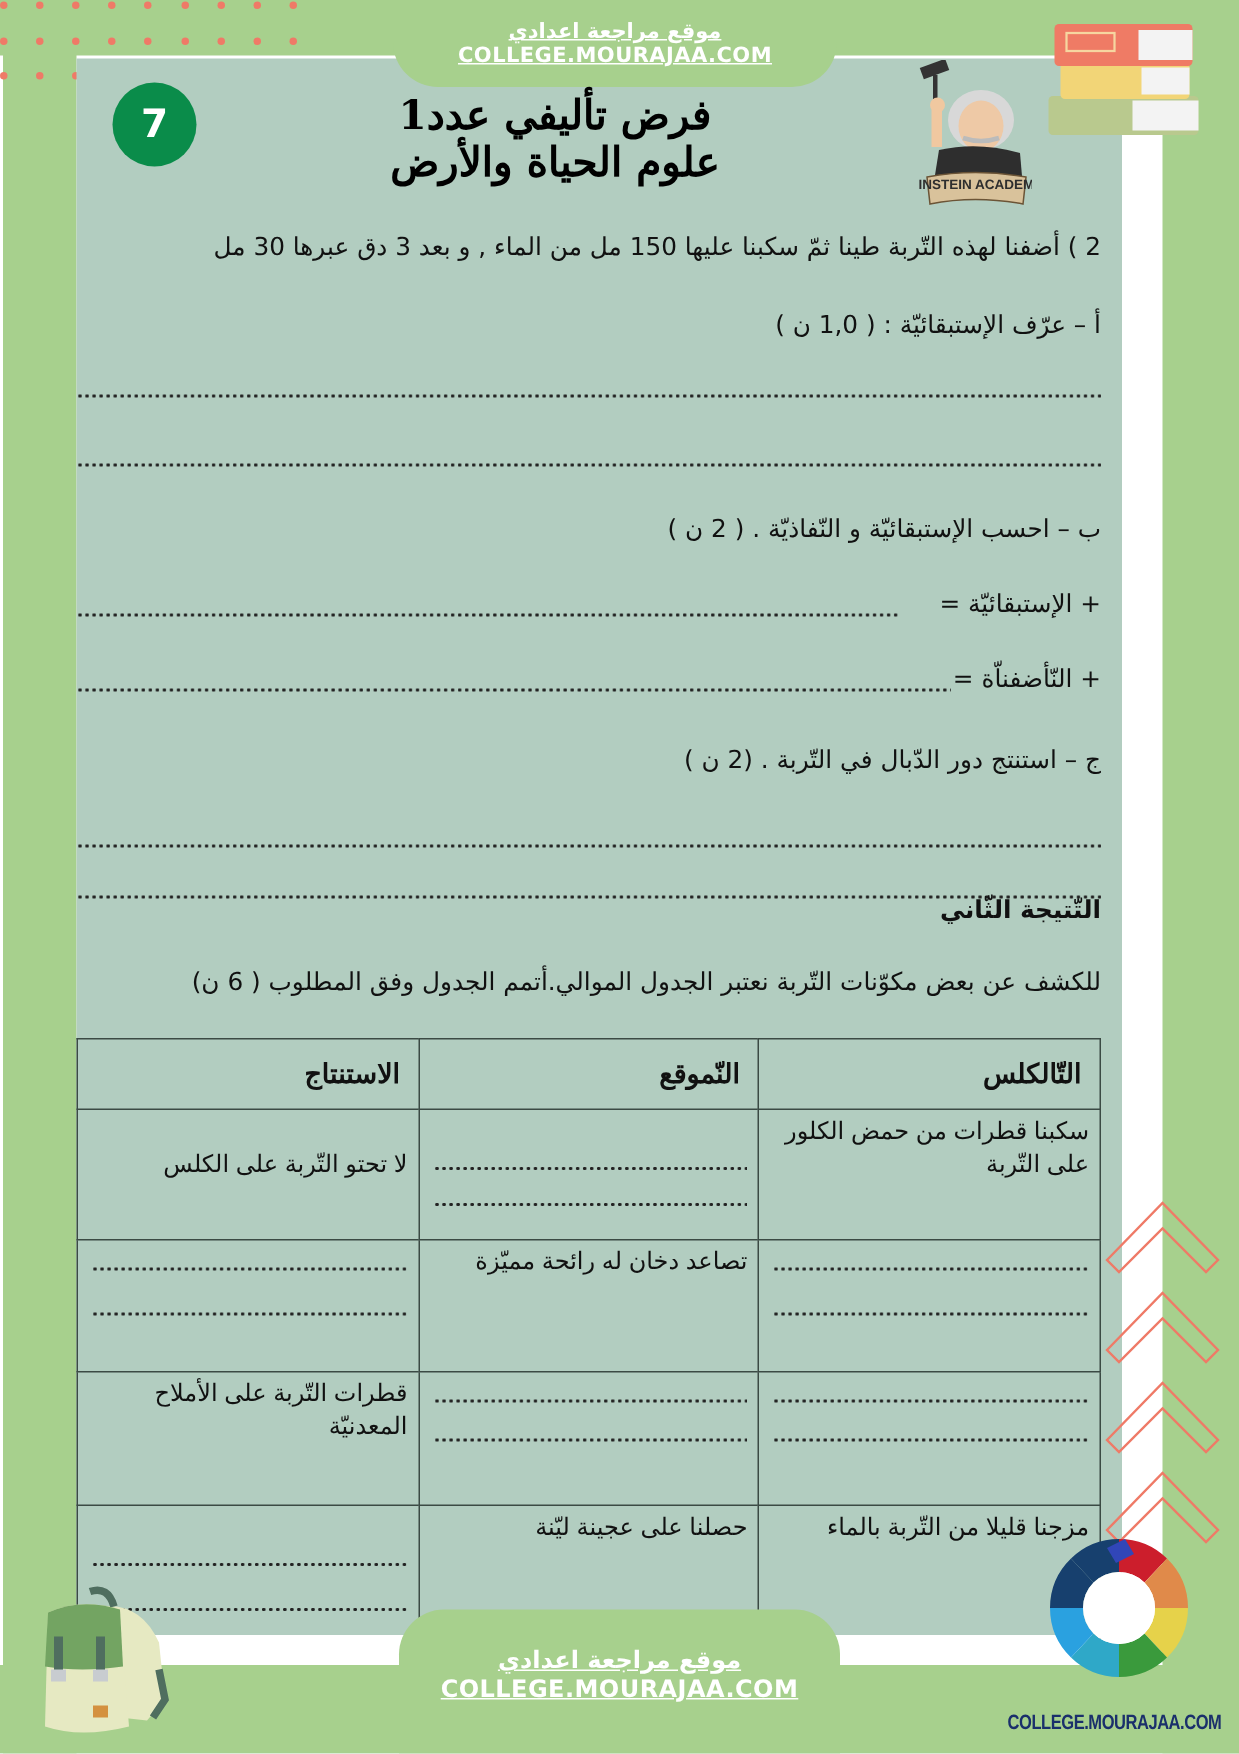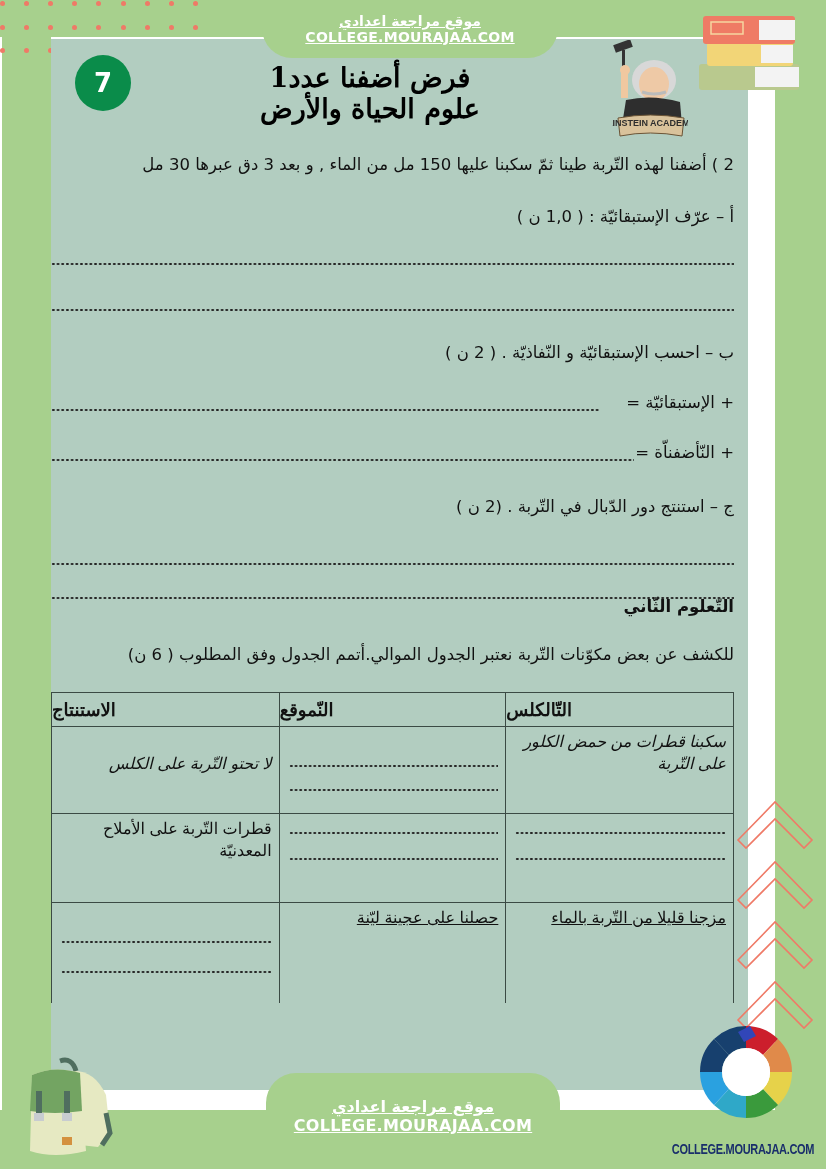--- a/index.html
+++ b/index.html
@@ -40,26 +40,26 @@
     .content { position: absolute; left: 51px; top: 145px; width: 683px; direction: rtl; font-size: 16.5px; }
     .line { position: absolute; right: 0; white-space: nowrap; }
     .dotline { position: absolute; left: 0; right: 0; height: 2px;
       background-image: radial-gradient(circle, #222 1px, transparent 1.3px); background-size: 4.7px 2px; background-repeat: repeat-x; }
 
     .section-title { font-weight: bold; }
 
     .tbl { position: absolute; left: 51px; top: 692px; width: 683px; border-collapse: collapse; direction: rtl;
       font-family: "Liberation Sans", sans-serif; font-size: 16px; }
     .tbl th, .tbl td { border: 1.3px solid #3b4a44; vertical-align: top; padding: 4px 7px; text-align: right; }
-    .tbl th { height: 34px; font-size: 18px; font-weight: bold; text-align: left; vertical-align: middle; padding: 0; }
+    .tbl th { height: 34px; font-size: 18px; font-weight: bold; text-align: right; vertical-align: middle; padding: 12px; }
     .tbl td { height: 88px; line-height: 22px; }
-    .tbl tr.r1 td { height: 87px; font-style: italic; }
+    .tbl tr.r1 td { height: 87px; }
     .tbl tr.r2 td { height: 88px; }
     .tbl tr.r3 td { height: 89px; }
-    .tbl tr.r4 td { height: 100px; border-bottom: none; text-decoration: underline; }
+    .tbl tr.r4 td { height: 100px; border-bottom: none; }
     .cell-dots { display: block; position: relative; height: 24px; }
     .cell-dots i { position: absolute; left: 2px; right: 0; top: 14px; height: 2px;
       background-image: radial-gradient(circle, #222 1px, transparent 1.3px); background-size: 4.7px 2px; background-repeat: repeat-x; }
 
     .chevrons { position: absolute; left: 734px; top: 792px; width: 82px; height: 280px; }
     .backpack { position: absolute; left: 14px; top: 1055px; width: 100px; height: 108px; }
     .wheel { position: absolute; left: 696px; top: 1022px; width: 100px; height: 100px; }
     .wheel-caption { position: absolute; left: 668px; top: 1143px; width: 150px; text-align: center;
       font-family: "Liberation Sans", sans-serif; font-weight: bold; font-size: 11px; color: #1a2f6b; letter-spacing: -0.3px; transform: scaleY(1.25); }
   </style>
@@ -104,21 +104,21 @@
 <div class="panel"></div>
 
 <div class="header-tab">
   <div class="ar">موقع مراجعة اعدادي</div>
   <div class="en">COLLEGE.MOURAJAA.COM</div>
 </div>
 
 <div class="num-badge">7</div>
 
 <div class="title">
-  <div>فرض أضفنا عدد1</div>
+  <div>فرض تأليفي عدد1</div>
   <div>علوم الحياة والأرض</div>
 </div>
 
 <svg class="einstein" viewBox="0 0 76 102">
   <rect x="2" y="2" width="18" height="8" fill="#333" transform="rotate(-20 11 6)"></rect>
   <rect x="10" y="10" width="3" height="16" fill="#333"></rect>
   <circle cx="13" cy="30" r="5" fill="#f0c8a0"></circle>
   <rect x="9" y="30" width="7" height="28" fill="#f0c8a0"></rect>
   <ellipse cx="42" cy="40" rx="22" ry="20" fill="#d8d8d8"></ellipse>
   <ellipse cx="42" cy="44" rx="15" ry="17" fill="#eec9a6"></ellipse>
@@ -144,21 +144,21 @@
   <div class="dotline" style="top:118px"></div>
   <div class="dotline" style="top:164px"></div>
   <div class="line" style="top:198px">ب – احسب الإستبقائيّة و النّفاذيّة . ( 2 ن )</div>
   <div class="line" style="top:248px">+ الإستبقائيّة =</div>
   <div class="dotline" style="top:264px; right:135px"></div>
   <div class="line" style="top:298px">+ النّأضفناّة =</div>
   <div class="dotline" style="top:314px; right:100px"></div>
   <div class="line" style="top:352px">ج – استنتج دور الدّبال في التّربة . (2 ن )</div>
   <div class="dotline" style="top:418px"></div>
   <div class="dotline" style="top:452px"></div>
-  <div class="line section-title" style="top:452px">التّعلوم الثّاني</div>
+  <div class="line section-title" style="top:452px">التّتيجة الثّاني</div>
   <div class="line" style="top:500px">للكشف عن بعض مكوّنات التّربة نعتبر الجدول الموالي.أتمم الجدول وفق المطلوب ( 6 ن)</div>
 </div>
 
 <table class="tbl">
   <colgroup>
       <col style="width:228px">
       <col style="width:227px">
       <col style="width:228px">
     </colgroup>
   <tbody>
@@ -172,20 +172,39 @@
     <td>
           <span class="cell-dots" style="margin-top:20px">
             <i></i>
           </span>
           <span class="cell-dots">
             <i></i>
           </span>
         </td>
     <td>
           <div style="margin-top:22px">لا تحتو التّربة على الكلس</div>
+        </td>
+  </tr>
+  <tr class="r2">
+    <td>
+          <span class="cell-dots">
+            <i></i>
+          </span>
+          <span class="cell-dots" style="margin-top:6px">
+            <i></i>
+          </span>
+        </td>
+    <td>تصاعد دخان له رائحة مميّزة</td>
+    <td>
+          <span class="cell-dots">
+            <i></i>
+          </span>
+          <span class="cell-dots" style="margin-top:6px">
+            <i></i>
+          </span>
         </td>
   </tr>
   <tr class="r3">
     <td>
           <span class="cell-dots">
             <i></i>
           </span>
           <span class="cell-dots" style="margin-top:2px">
             <i></i>
           </span>

